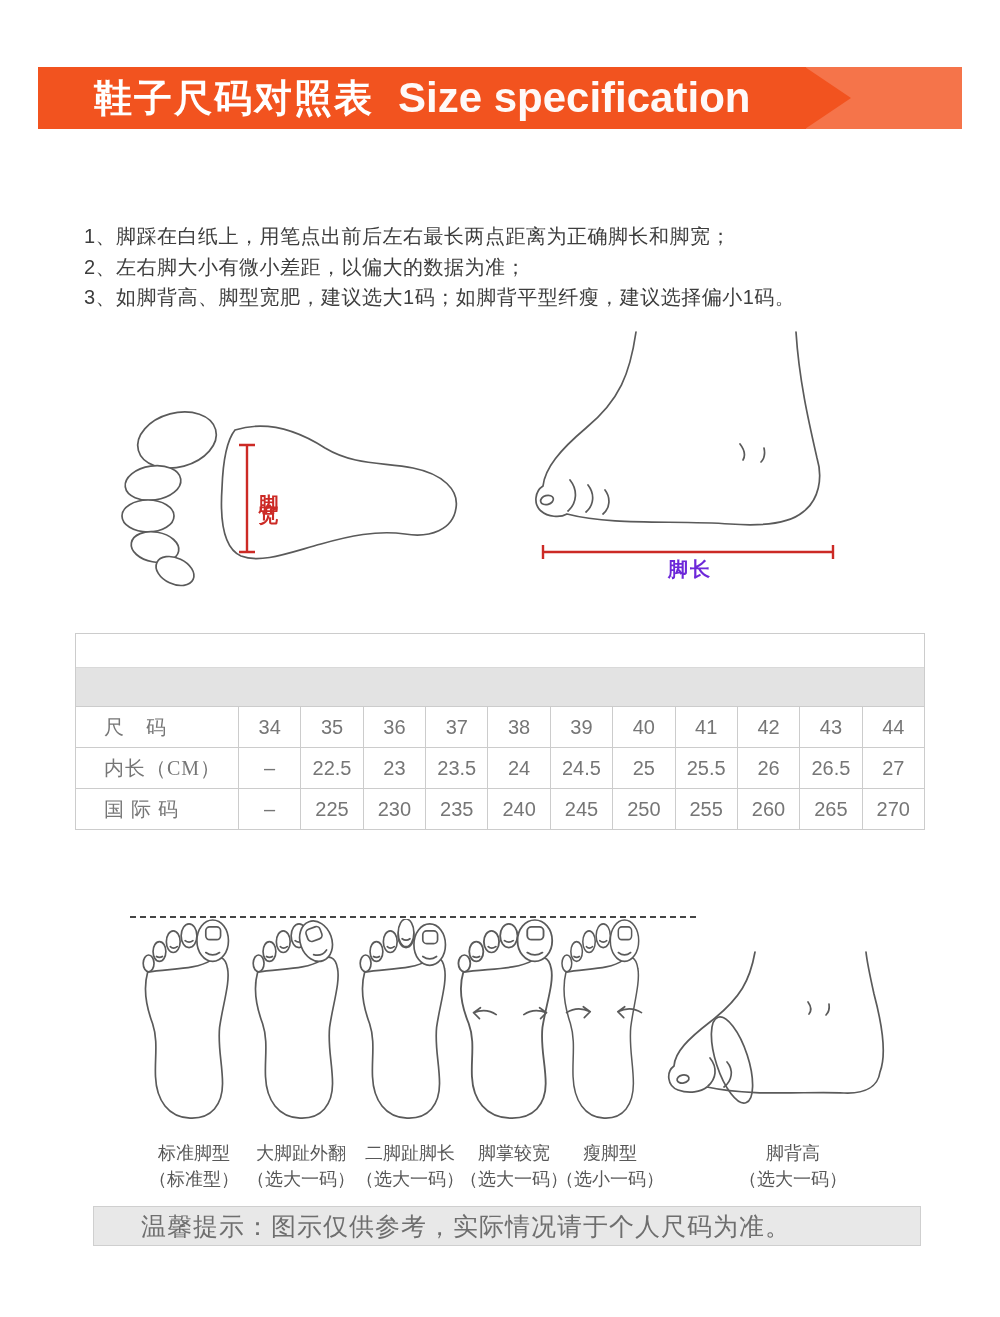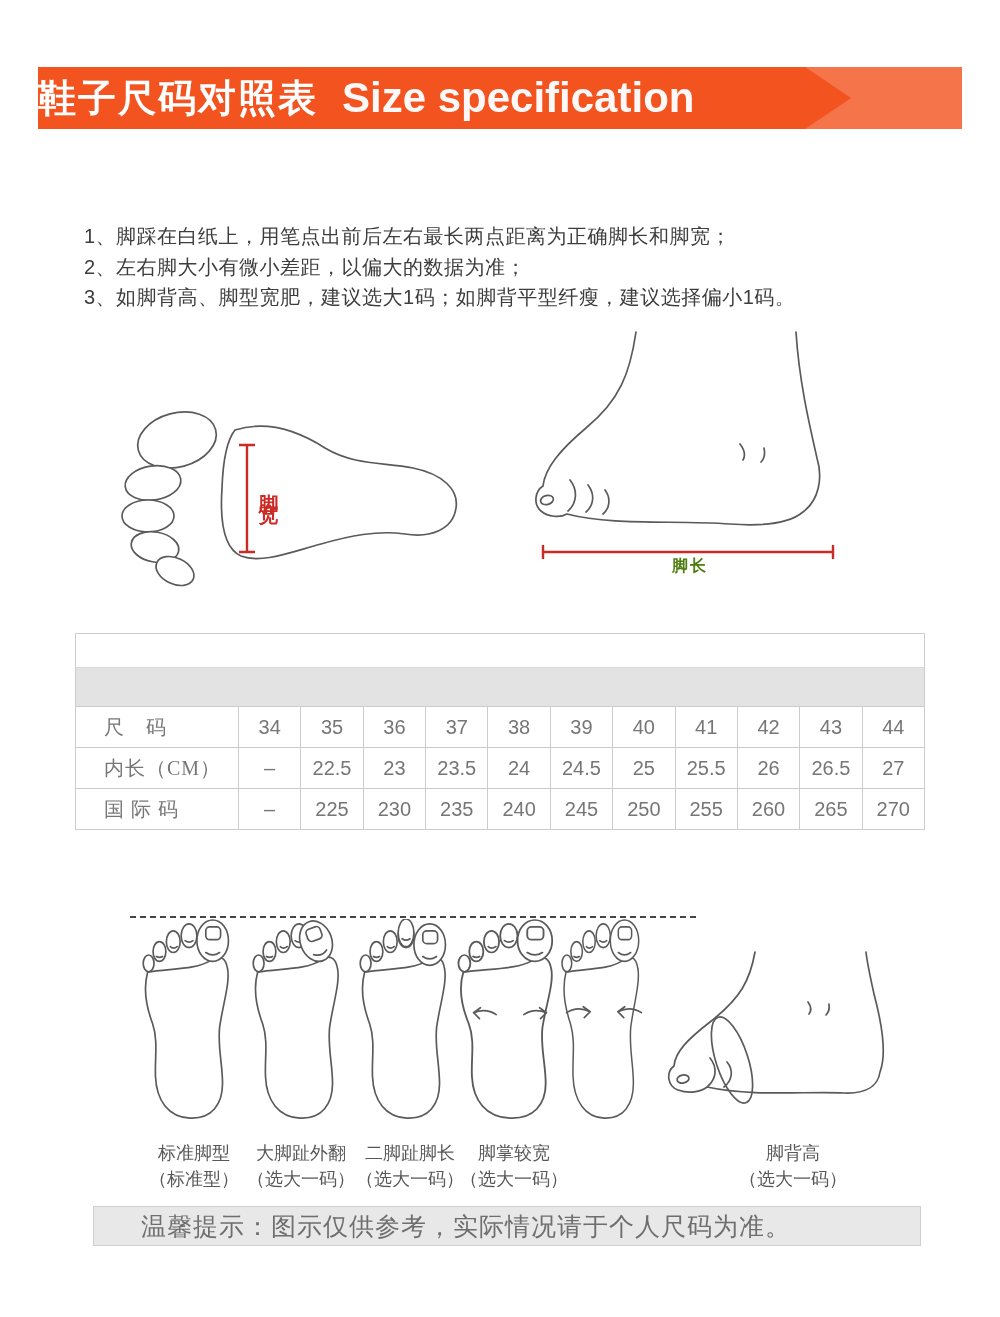--- a/index.html
+++ b/index.html
@@ -2,39 +2,39 @@
 <html><head>
 <meta charset="utf-8">
 <style>
   html,body{margin:0;padding:0;}
   .page{position:relative;width:1000px;height:1317px;background:#ffffff;overflow:hidden;
         font-family:"Liberation Sans","DejaVu Sans",sans-serif;}
 
   
   .banner{position:absolute;left:38px;top:67px;width:924px;height:62px;background:#f2531f;
           display:flex;align-items:center;}
-  .banner-zh{font-size:38px;font-weight:bold;color:#fff;letter-spacing:2px;z-index:2;}
+  .banner-zh{margin-left:56px;font-size:38px;font-weight:bold;color:#fff;letter-spacing:2px;z-index:2;}
   .banner-en{margin-left:24px;font-size:42px;font-weight:700;color:#fff;opacity:.97;z-index:2;}
   .banner-arrow-light{position:absolute;right:0;top:0;width:156px;height:62px;background:#f5744a;}
   .banner-arrow-dark{position:absolute;left:767px;top:0;width:0;height:0;
           border-left:46px solid #f2531f;border-top:31px solid transparent;border-bottom:31px solid transparent;}
 
   
   .measure-title{position:absolute;left:74px;top:178px;font-size:27px;font-weight:bold;color:#f2541f;}
   .steps{position:absolute;left:84px;top:221px;font-size:20px;color:#3d3d3d;line-height:30.5px;letter-spacing:.5px;}
 
   
   .diag{position:absolute;}
   .sketch{stroke:#5a5a5a;stroke-width:1.7;fill:none;stroke-linecap:round;}
   .sketch-f{stroke:#5a5a5a;stroke-width:1.7;fill:#ffffff;}
   .redline{stroke:#cc2a25;stroke-width:2.4;fill:none;}
   .foot-width-label{position:absolute;left:256px;top:478px;writing-mode:vertical-rl;text-orientation:upright;
         color:#cc2a25;font-size:20px;font-weight:bold;letter-spacing:9px;}
   .foot-length-label{position:absolute;left:545px;top:556px;width:290px;text-align:center;
-        color:#4d7c0f;font-size:16px;font-weight:bold;letter-spacing:2px;}
+        color:#6d28d9;font-size:20px;font-weight:bold;letter-spacing:2px;}
 
   
   .size-table{position:absolute;left:75px;top:633px;width:848px;border:1px solid #cccccc;background:#fff;}
   .size-table-title{position:absolute;top:-13px;left:50%;transform:translateX(-50%);background:#ffffff;
         padding:0 14px;font-size:20px;color:#e0783e;white-space:nowrap;letter-spacing:1px;}
   .gray-band{margin-top:33px;height:38px;background:#e3e3e3;border-top:1px solid #d9d9d9;}
   .trow{display:flex;height:41px;}
   .trow .cell{flex:1;display:flex;align-items:center;justify-content:center;
         border-top:1px solid #cccccc;border-left:1px solid #cccccc;
         color:#767676;font-size:20px;}
@@ -213,20 +213,24 @@
     <div>（选大一码）</div>
   </div>
   <div class="ft-label" style="left:335px">
     <div>二脚趾脚长</div>
     <div>（选大一码）</div>
   </div>
   <div class="ft-label" style="left:439px">
     <div>脚掌较宽</div>
     <div>（选大一码）</div>
   </div>
+  <div class="ft-label" style="left:535px">
+    <div>瘦脚型</div>
+    <div>（选小一码）</div>
+  </div>
   <div class="ft-label" style="left:718px">
     <div>脚背高</div>
     <div>（选大一码）</div>
   </div>
 
   <div class="tip-bar">
     <span>温馨提示：图示仅供参考，实际情况请于个人尺码为准。</span>
   </div>
 
 </div>

